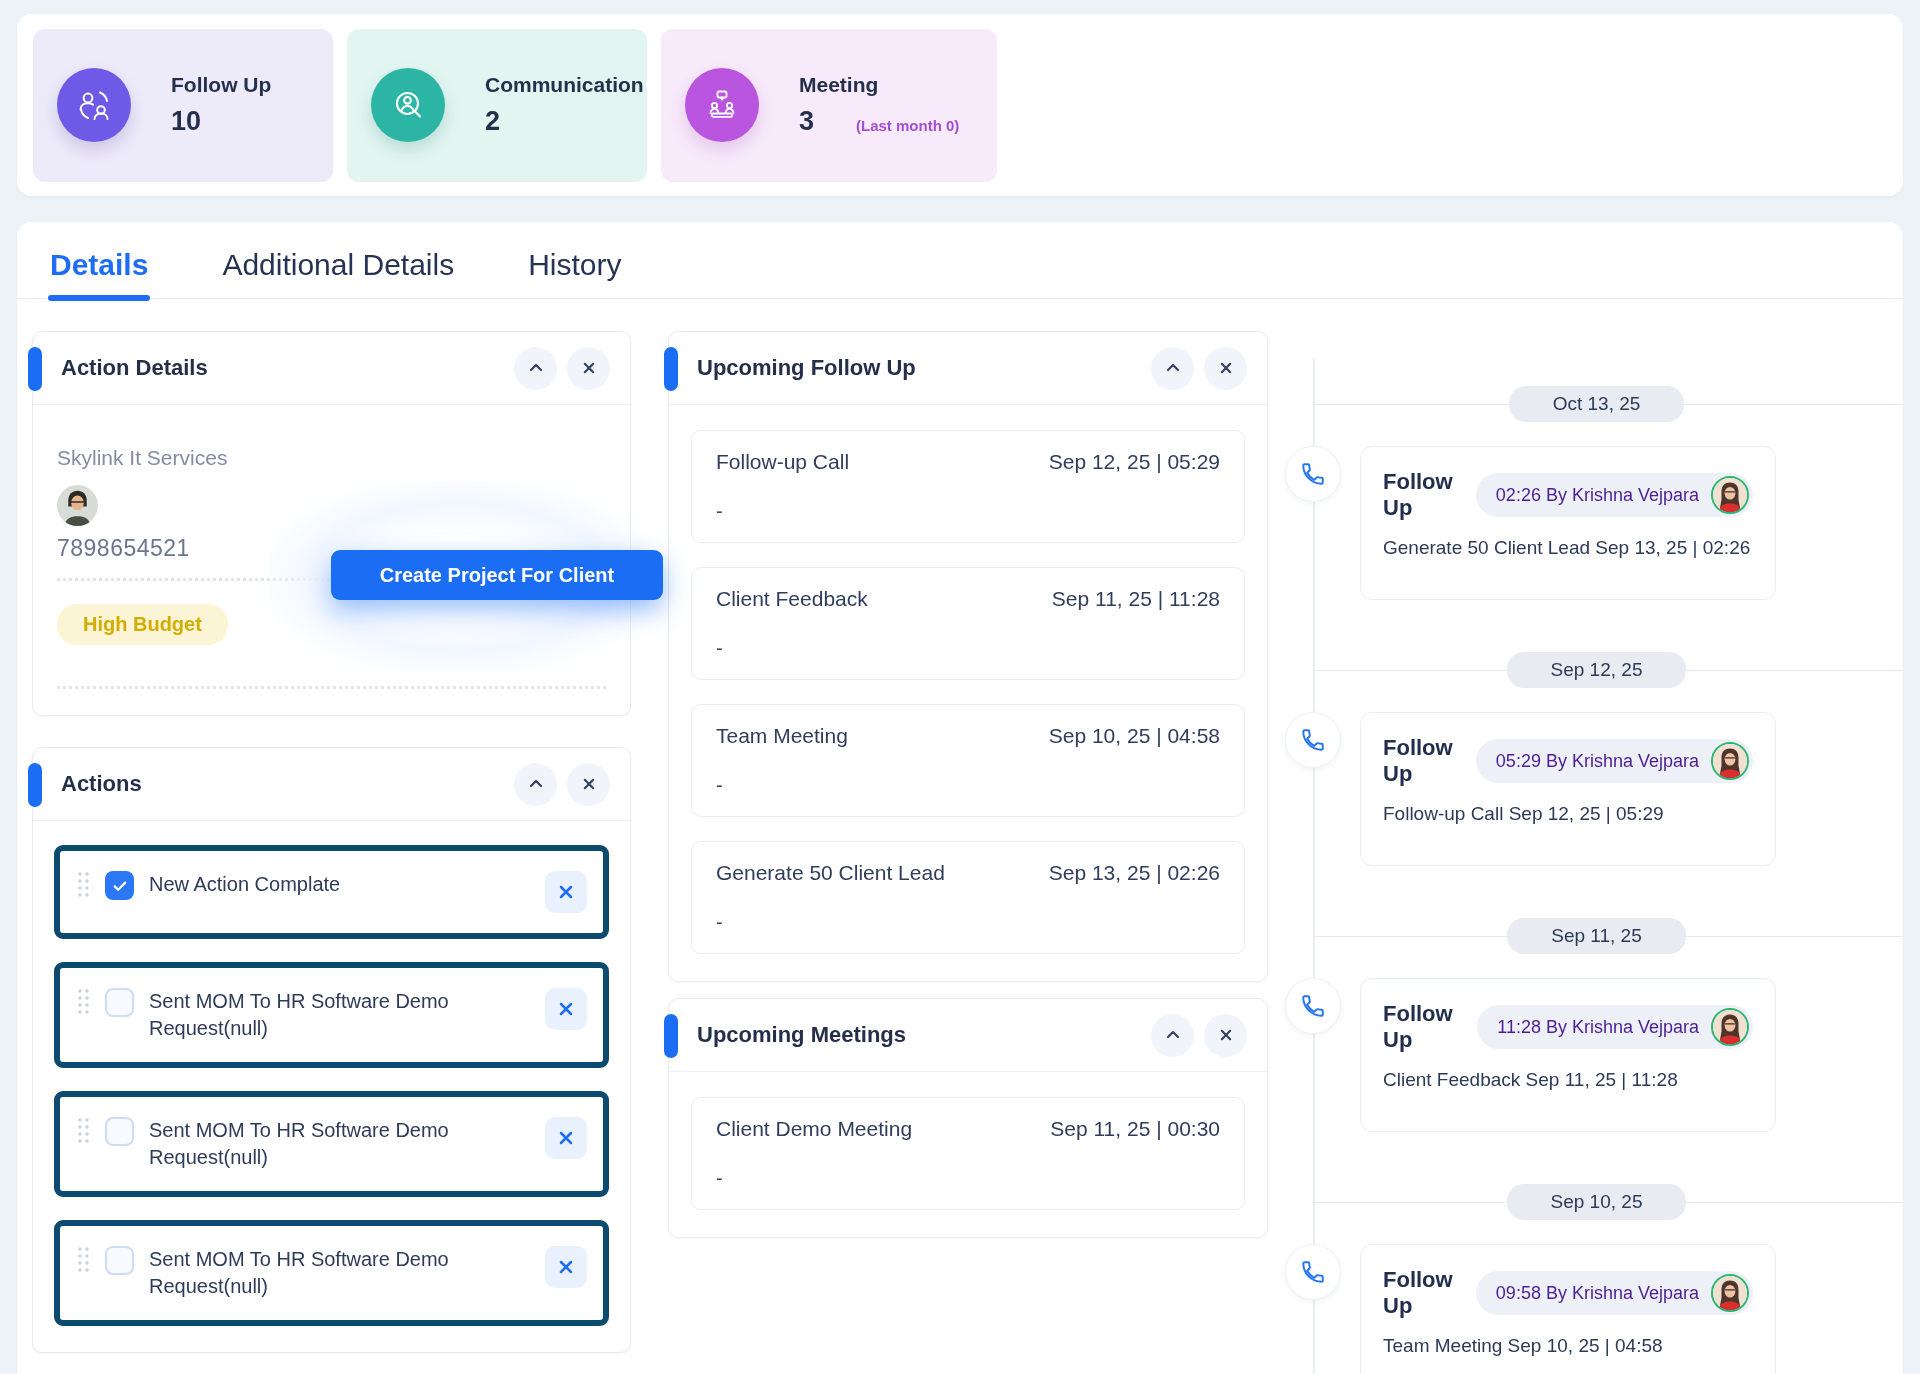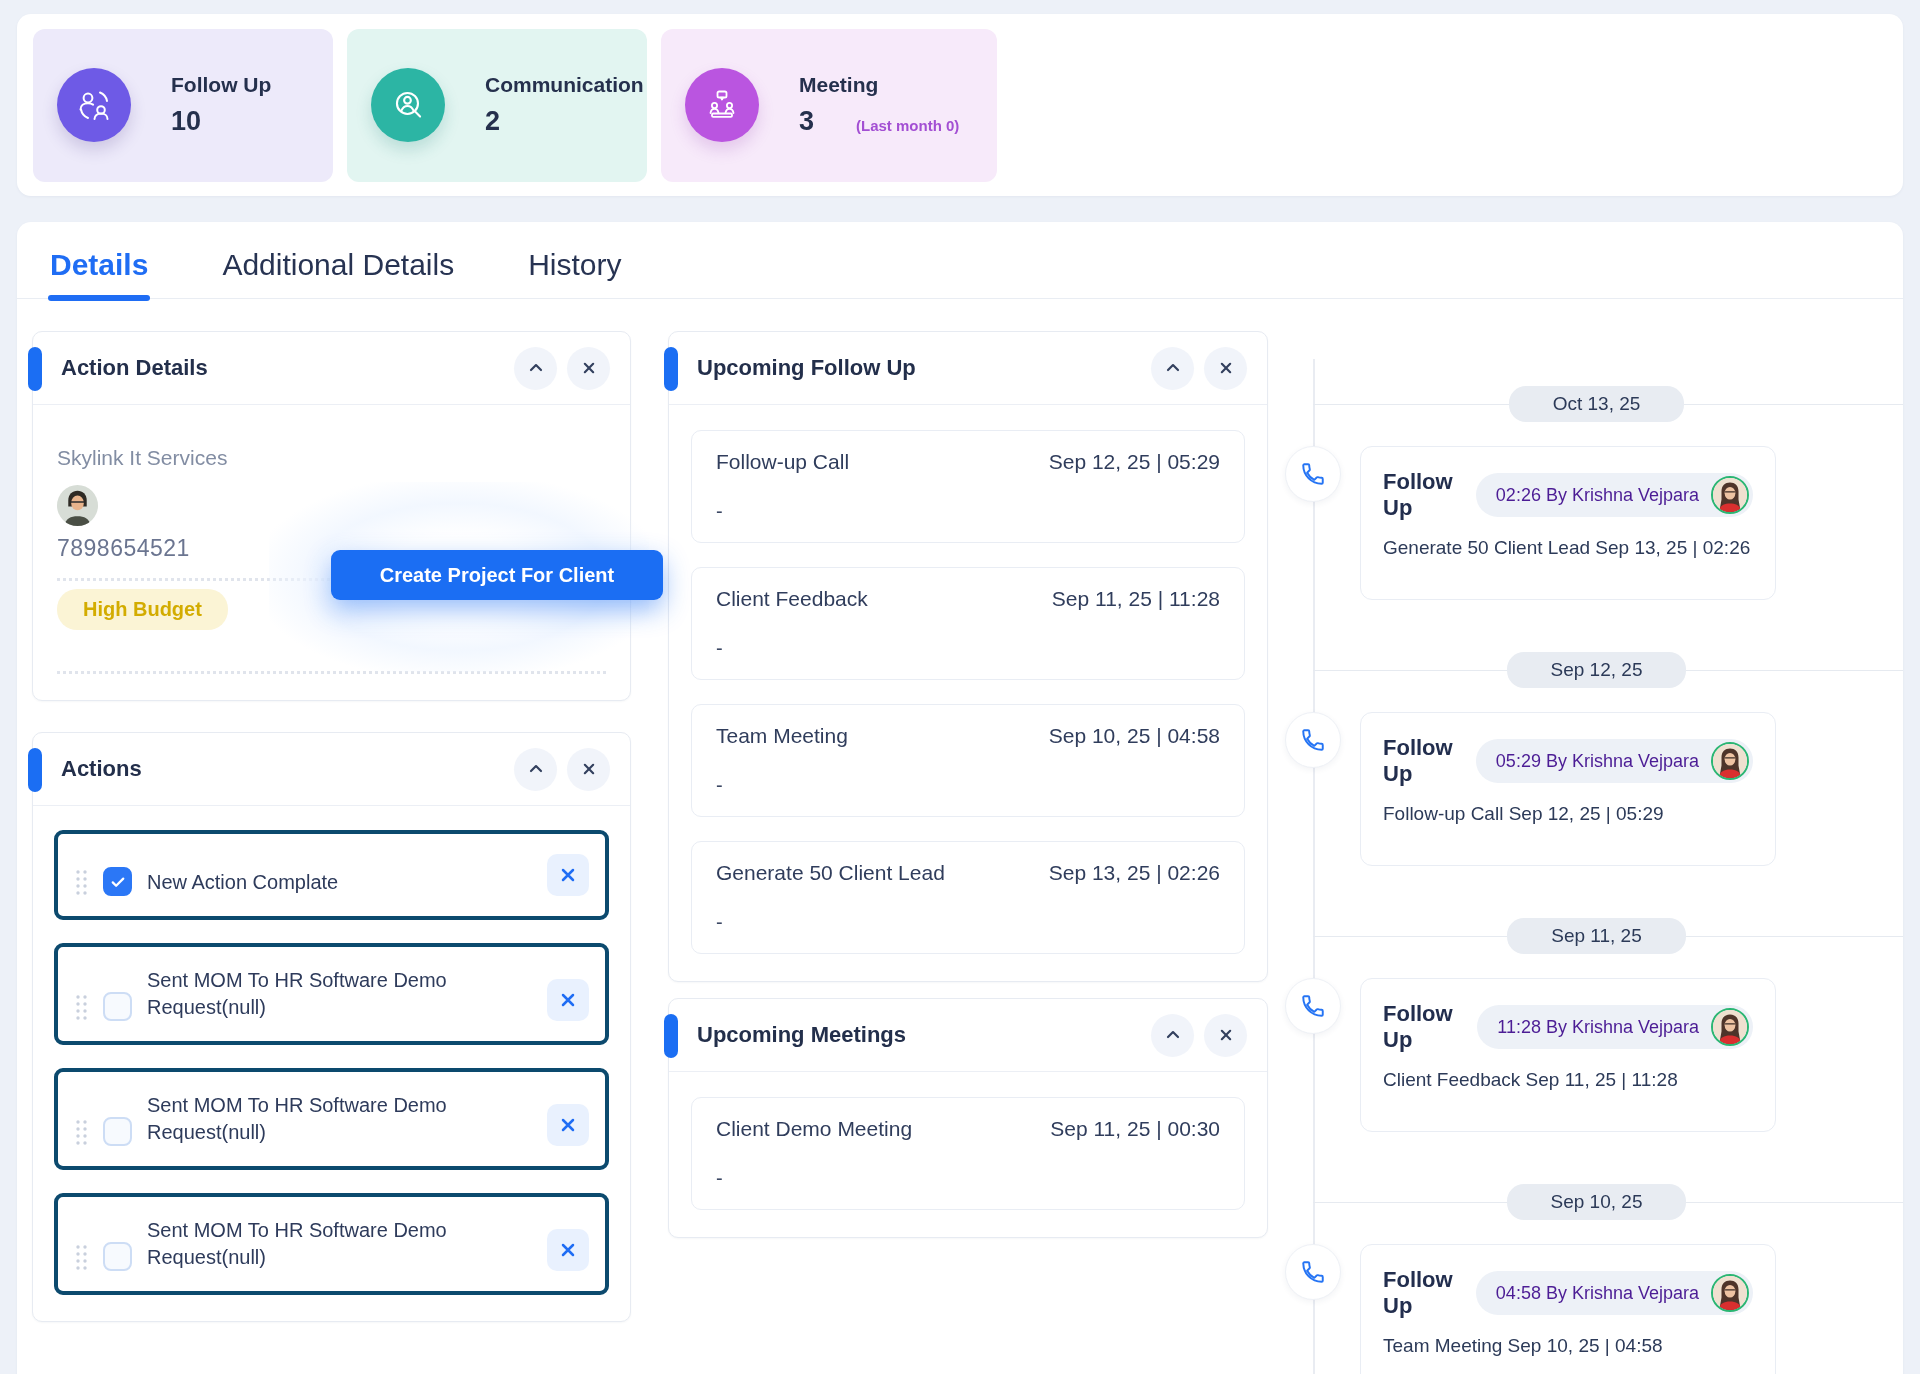--- a/index.html
+++ b/index.html
@@ -53,34 +53,34 @@
               display:flex; align-items:center; justify-content:center; margin-left:10px; cursor:pointer; }
   .icon-btn svg { width:20px; height:20px; }
 
   
   .client-body { padding:0 24px 26px; position:relative; }
   .client-company { margin-top:41px; font-size:21px; color:#828da3; position:relative; z-index:1; }
   .client-avatar { margin-top:15px; width:41px; height:41px; border-radius:50%; overflow:hidden;
                    display:block; position:relative; z-index:1; }
   .client-phone { margin-top:9px; font-size:23px; color:#6b7590; letter-spacing:.5px; }
   .dotted { border-top:3px dotted #e0e4ec; margin-top:16px; }
-  .budget-tag { display:inline-block; margin-top:8px; background:#fbf4d5; color:#d3ac00;
+  .budget-tag { display:inline-block; margin-top:23px; background:#fbf4d5; color:#d3ac00;
                 font-size:20px; font-weight:600; padding:9px 26px; border-radius:20px; }
   .dotted.second { margin-top:41px; }
   .btn-glow { position:absolute; top:36px; left:236px; width:380px; height:190px; z-index:2; pointer-events:none;
               background:radial-gradient(ellipse at center, rgba(255,255,255,.97) 30%, rgba(238,245,255,.75) 55%, rgba(255,255,255,0) 78%); }
   .create-btn { position:absolute; top:104px; left:298px; width:332px; height:50px; z-index:3;
                 background:#1b6ef3; color:#fff; border:none; border-radius:9px;
                 font-family:"Liberation Sans", sans-serif; font-size:20px; font-weight:600; cursor:pointer;
                 box-shadow:0 10px 26px rgba(24,108,245,.45); }
 
   
   .actions-panel { margin-top:31px; }
   .actions-list { display:flex; flex-direction:column; gap:23px; padding:24px 21px 26px; }
-  .action-row { border:4px solid #0c4a6e; border-radius:9px; display:flex; align-items:flex-end;
+  .action-row { border:6px solid #0c4a6e; border-radius:9px; display:flex; align-items:flex-start;
                 gap:15px; padding:20px 16px 20px 17px; min-height:86px; }
   .drag-handle { flex:0 0 auto; display:flex; cursor:grab; }
   .checkbox { flex:0 0 auto; width:29px; height:29px; border-radius:8px; background:#f7fafe;
               border:2px solid #cdddf5; display:flex; align-items:center; justify-content:center; cursor:pointer; }
   .checkbox svg { width:18px; height:18px; display:none; }
   .checkbox.checked { background:#2b77f6; border-color:#2b77f6; }
   .checkbox.checked svg { display:block; }
   .action-label { flex:1; font-size:20px; color:#2e3b5b; line-height:1.35; max-width:300px; }
   .remove-btn { margin-left:auto; width:42px; height:42px; border-radius:10px; background:#e9f1fe;
                 border:none; display:flex; align-items:center; justify-content:center; cursor:pointer; }
@@ -541,21 +541,21 @@
             </div>
             <span class="tl-phone">
               <svg viewBox="0 0 24 24" width="26" height="26">
                 <path d="M6.62 10.79c1.44 2.83 3.76 5.14 6.59 6.59l2.2-2.2c.27-.27.67-.36 1.02-.24 1.12.37 2.33.57 3.57.57.55 0 1 .45 1 1V20c0 .55-.45 1-1 1-9.39 0-17-7.61-17-17 0-.55.45-1 1-1h3.5c.55 0 1 .45 1 1 0 1.25.2 2.45.57 3.57.11.35.03.74-.25 1.02l-2.21 2.2z" fill="none" stroke="#2574f4" stroke-width="1.8" stroke-linejoin="round"></path>
               </svg>
             </span>
             <div class="tl-card">
               <div class="tl-card-top">
                 <span class="tl-type">Follow Up</span>
                 <span class="tl-meta-pill">
-                  <span class="tl-meta-text">04:58 By Krishna Vejpara</span>
+                  <span class="tl-meta-text">09:58 By Krishna Vejpara</span>
                   <span class="tl-avatar">
                     <svg viewBox="0 0 38 38" width="34" height="34">
                       <rect width="38" height="38" fill="#efe0d0"></rect>
                       <path d="M9.5 15c0-6.5 4-10 9.5-10s9.5 3.5 9.5 10v9l2.5 14H7l2.5-14z" fill="#4e342a"></path>
                       <ellipse cx="19" cy="17" rx="6" ry="7" fill="#eec3a3"></ellipse>
                       <path d="M13.5 15.5h11" stroke="#3a2b24" stroke-width="1.2"></path>
                       <path d="M6.5 38c1-7.5 6-9.5 12.5-9.5S30.5 30.5 31.5 38z" fill="#d92f2f"></path>
                     </svg>
                   </span>
                 </span>

